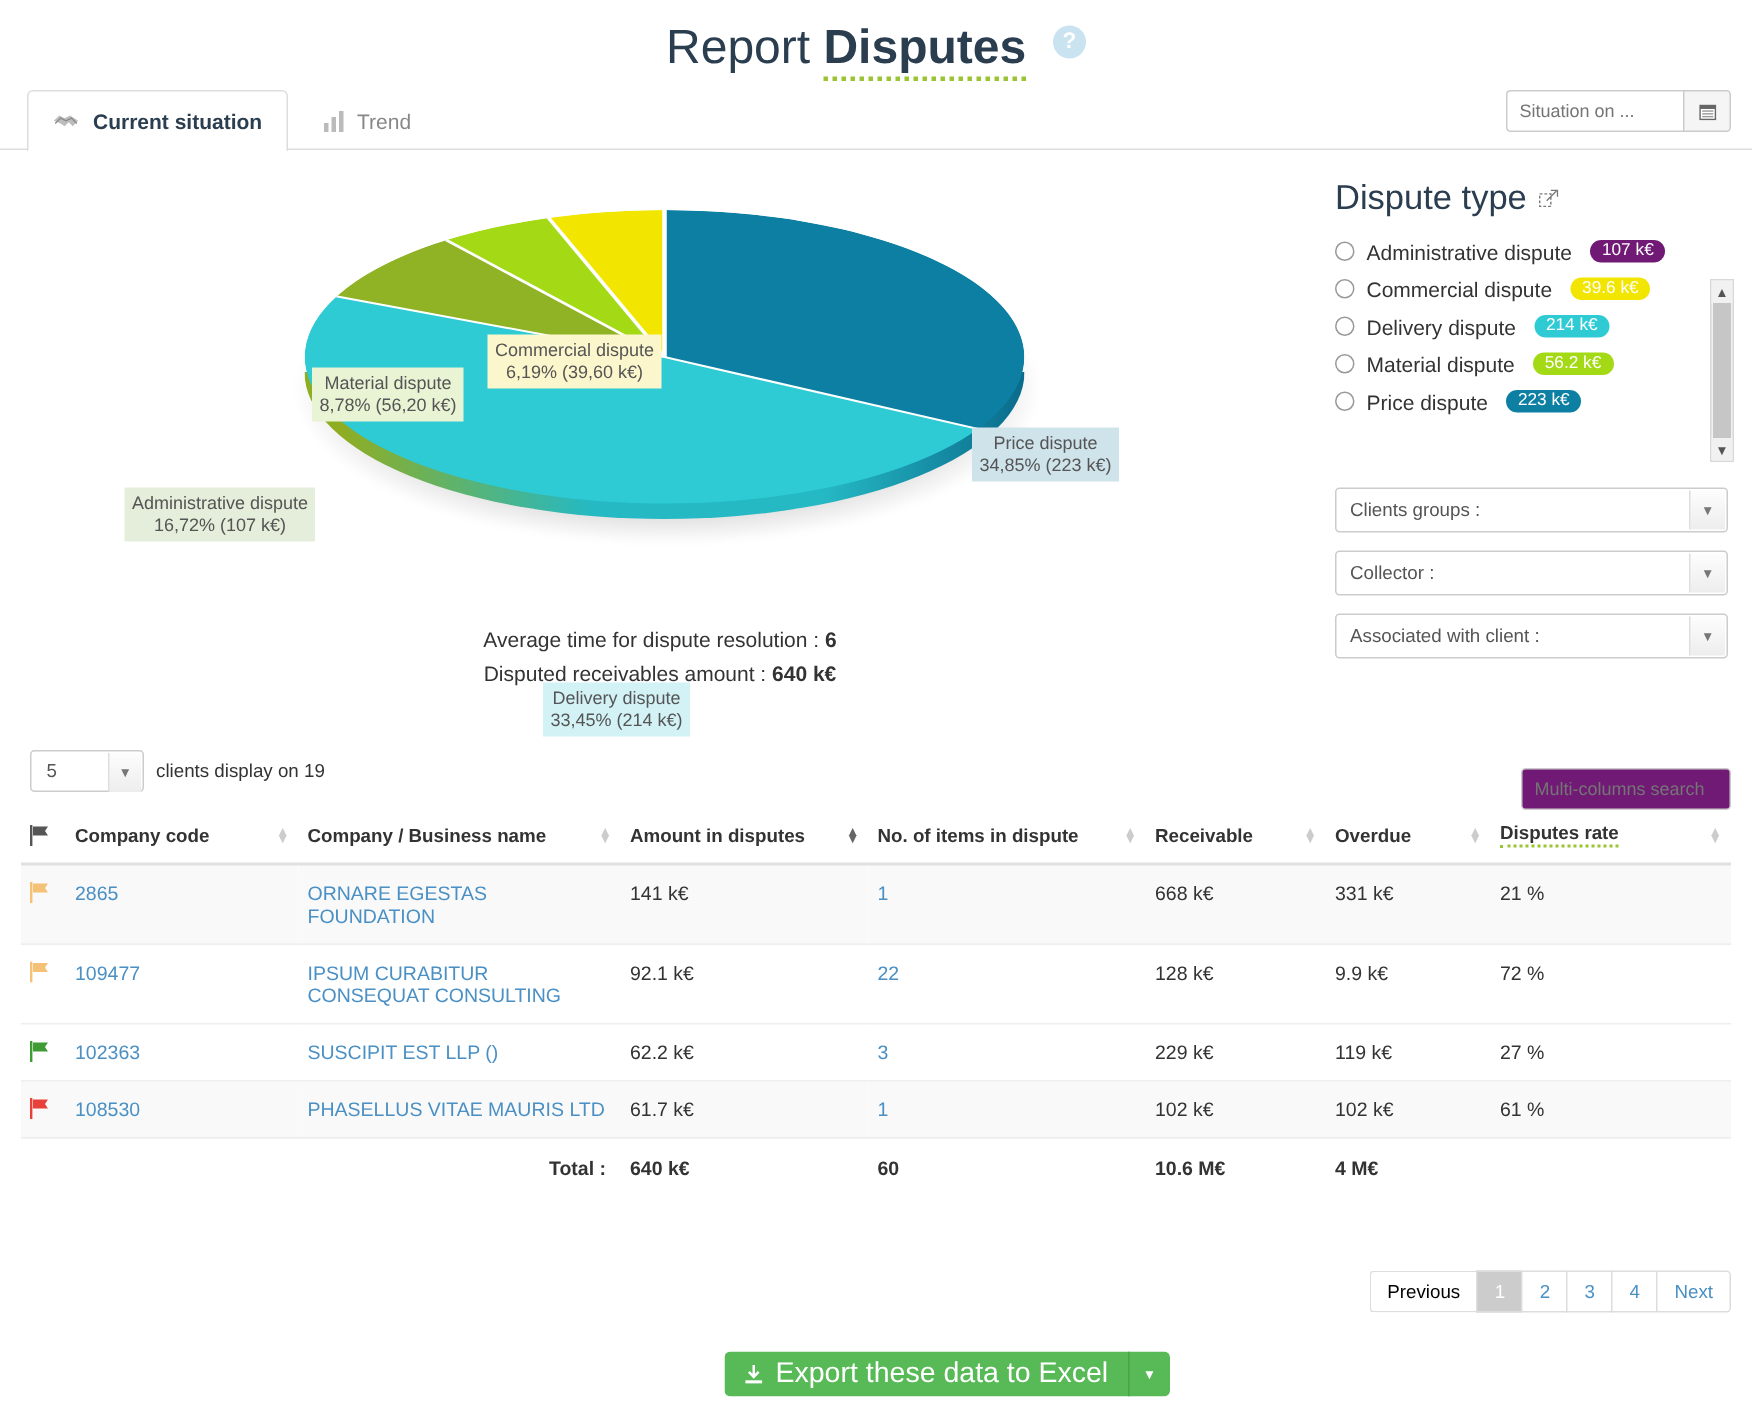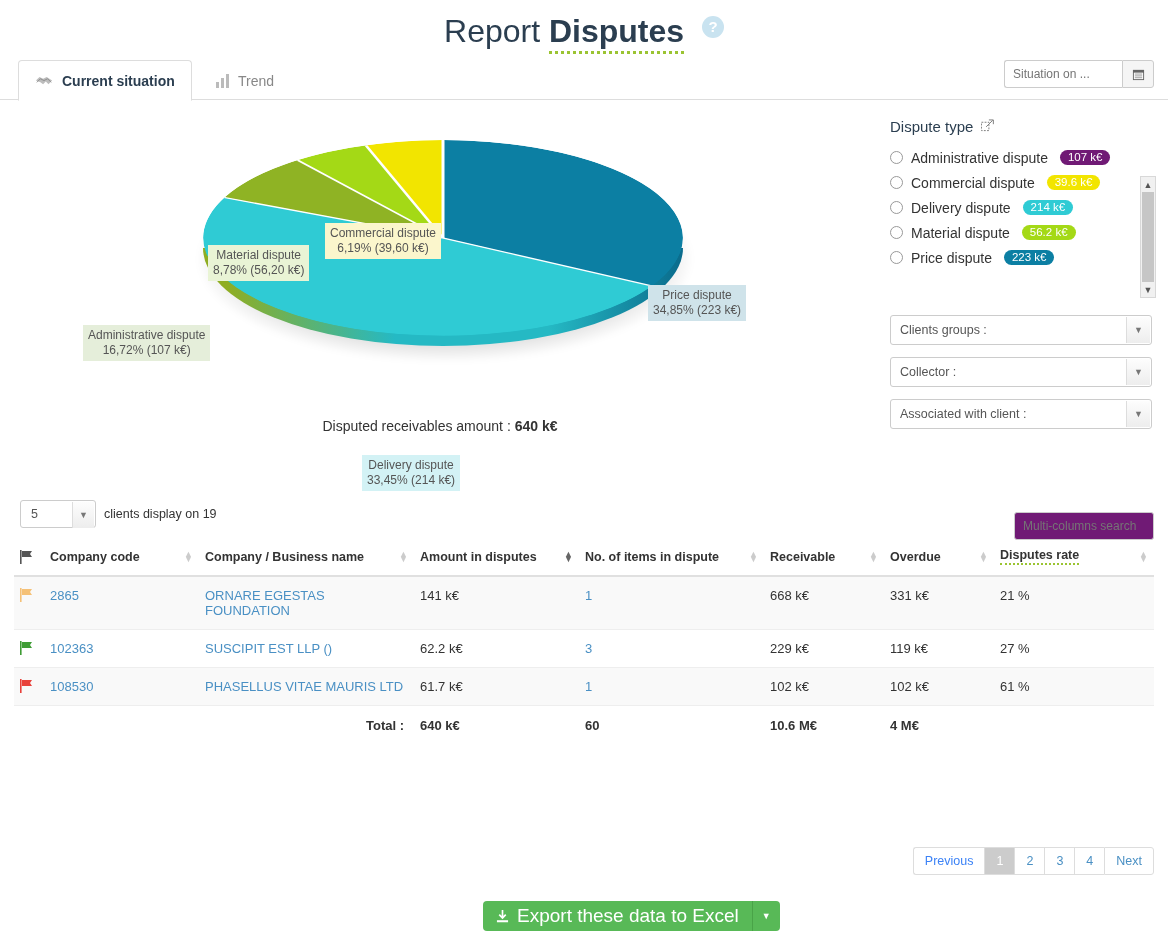--- a/index.html
+++ b/index.html
@@ -92,21 +92,21 @@
   .plabel.mat     { background:#e9f4d5; left:208px; top:142px; }
   .plabel.comm    { background:#fbf6cc; left:325px; top:120px; }
 
   .metrics { position:absolute; top:415px; left:0; width:880px; text-align:center; }
   .metrics div { font-size:14px; color:#333333; line-height:23px; }
   .metrics b { font-weight:700; }
 
   
   .filters { position:absolute; top:118px; left:890px; width:266px; }
   .filters h3 {
-    margin:0 0 8px 0; font-size:15px; font-weight:400; color:#2b3e50;
+    margin:0 0 8px 0; font-size:23px; font-weight:400; color:#2b3e50;
     display:flex; align-items:center; gap:8px;
   }
   .popout-ico { width:13px; height:13px; }
   .radio-box { position:relative; height:160px; }
   .radio-list { padding-top:2px; }
   .radio-item {
     display:flex; align-items:center; gap:8px; height:25px;
     font-size:14px; color:#333333; cursor:pointer;
   }
   .radio {
@@ -192,21 +192,21 @@
              background:#ffffff !important; padding-top:12px !important; }
   .tot-label { text-align:right; padding-right:10px !important; }
 
   
   .pager { position:absolute; top:847px; right:14px; display:flex; }
   .pager div {
     border:1px solid #dddddd; border-right:none; height:28px; padding:0 11px;
     display:flex; align-items:center; font-size:12.5px; color:#4a90c4;
     background:#ffffff; cursor:pointer;
   }
-  .pager div:first-child { border-radius:3px 0 0 3px; color:#3b82f6;margin-left:48px; }
+  .pager div:first-child { border-radius:3px 0 0 3px; color:#000000;margin-left:48px; }
   .pager div:last-child { border-right:1px solid #dddddd; border-radius:0 3px 3px 0; color:#4a90c4; }
   .pager div.cur { background:#cccccc; color:#ffffff; }
 
   
   .export {
     position:absolute; top:901px; left:483px; height:30px; display:flex;
     border-radius:4px; overflow:hidden; cursor:pointer;
   }
   .export .main {
     background:#58b957; color:#ffffff; font-size:19px; display:flex;
@@ -305,20 +305,23 @@
     <span>Material dispute</span><br>
     <span>8,78% (56,20 k€)</span>
   </div>
   <div class="plabel comm">
     <span>Commercial dispute</span><br>
     <span>6,19% (39,60 k€)</span>
   </div>
 </div>
 
 <div class="metrics">
+  <div>
+    <span>Average time for dispute resolution : </span><b>6</b>
+  </div>
   <div>
     <span>Disputed receivables amount : </span><b>640 k€</b>
   </div>
 </div>
 
 <div class="filters">
   <h3>
     <span>Dispute type</span>
     <span>
       <svg class="popout-ico" viewBox="0 0 14 14">
@@ -448,20 +451,35 @@
           <path d="M2 1 L12 1 L10 4 L12 7 L2 7 Z" fill="#f5c177"></path>
         </svg>
       </td>
       <td><span class="lnk">2865</span></td>
       <td><span class="lnk">ORNARE EGESTAS FOUNDATION</span></td>
       <td>141 k€</td>
       <td><span class="lnk">1</span></td>
       <td>668 k€</td>
       <td>331 k€</td>
       <td>21 %</td>
+    </tr>
+    <tr>
+      <td>
+        <svg class="flag" viewBox="0 0 13 14">
+          <rect x="0" y="0" width="1.6" height="14" fill="#f5c177"></rect>
+          <path d="M2 1 L12 1 L10 4 L12 7 L2 7 Z" fill="#f5c177"></path>
+        </svg>
+      </td>
+      <td><span class="lnk">109477</span></td>
+      <td><span class="lnk">IPSUM CURABITUR CONSEQUAT CONSULTING</span></td>
+      <td>92.1 k€</td>
+      <td><span class="lnk">22</span></td>
+      <td>128 k€</td>
+      <td>9.9 k€</td>
+      <td>72 %</td>
     </tr>
     <tr>
       <td>
         <svg class="flag" viewBox="0 0 13 14">
           <rect x="0" y="0" width="1.6" height="14" fill="#3f9c35"></rect>
           <path d="M2 1 L12 1 L10 4 L12 7 L2 7 Z" fill="#3f9c35"></path>
         </svg>
       </td>
       <td><span class="lnk">102363</span></td>
       <td><span class="lnk">SUSCIPIT EST LLP ()</span></td>

